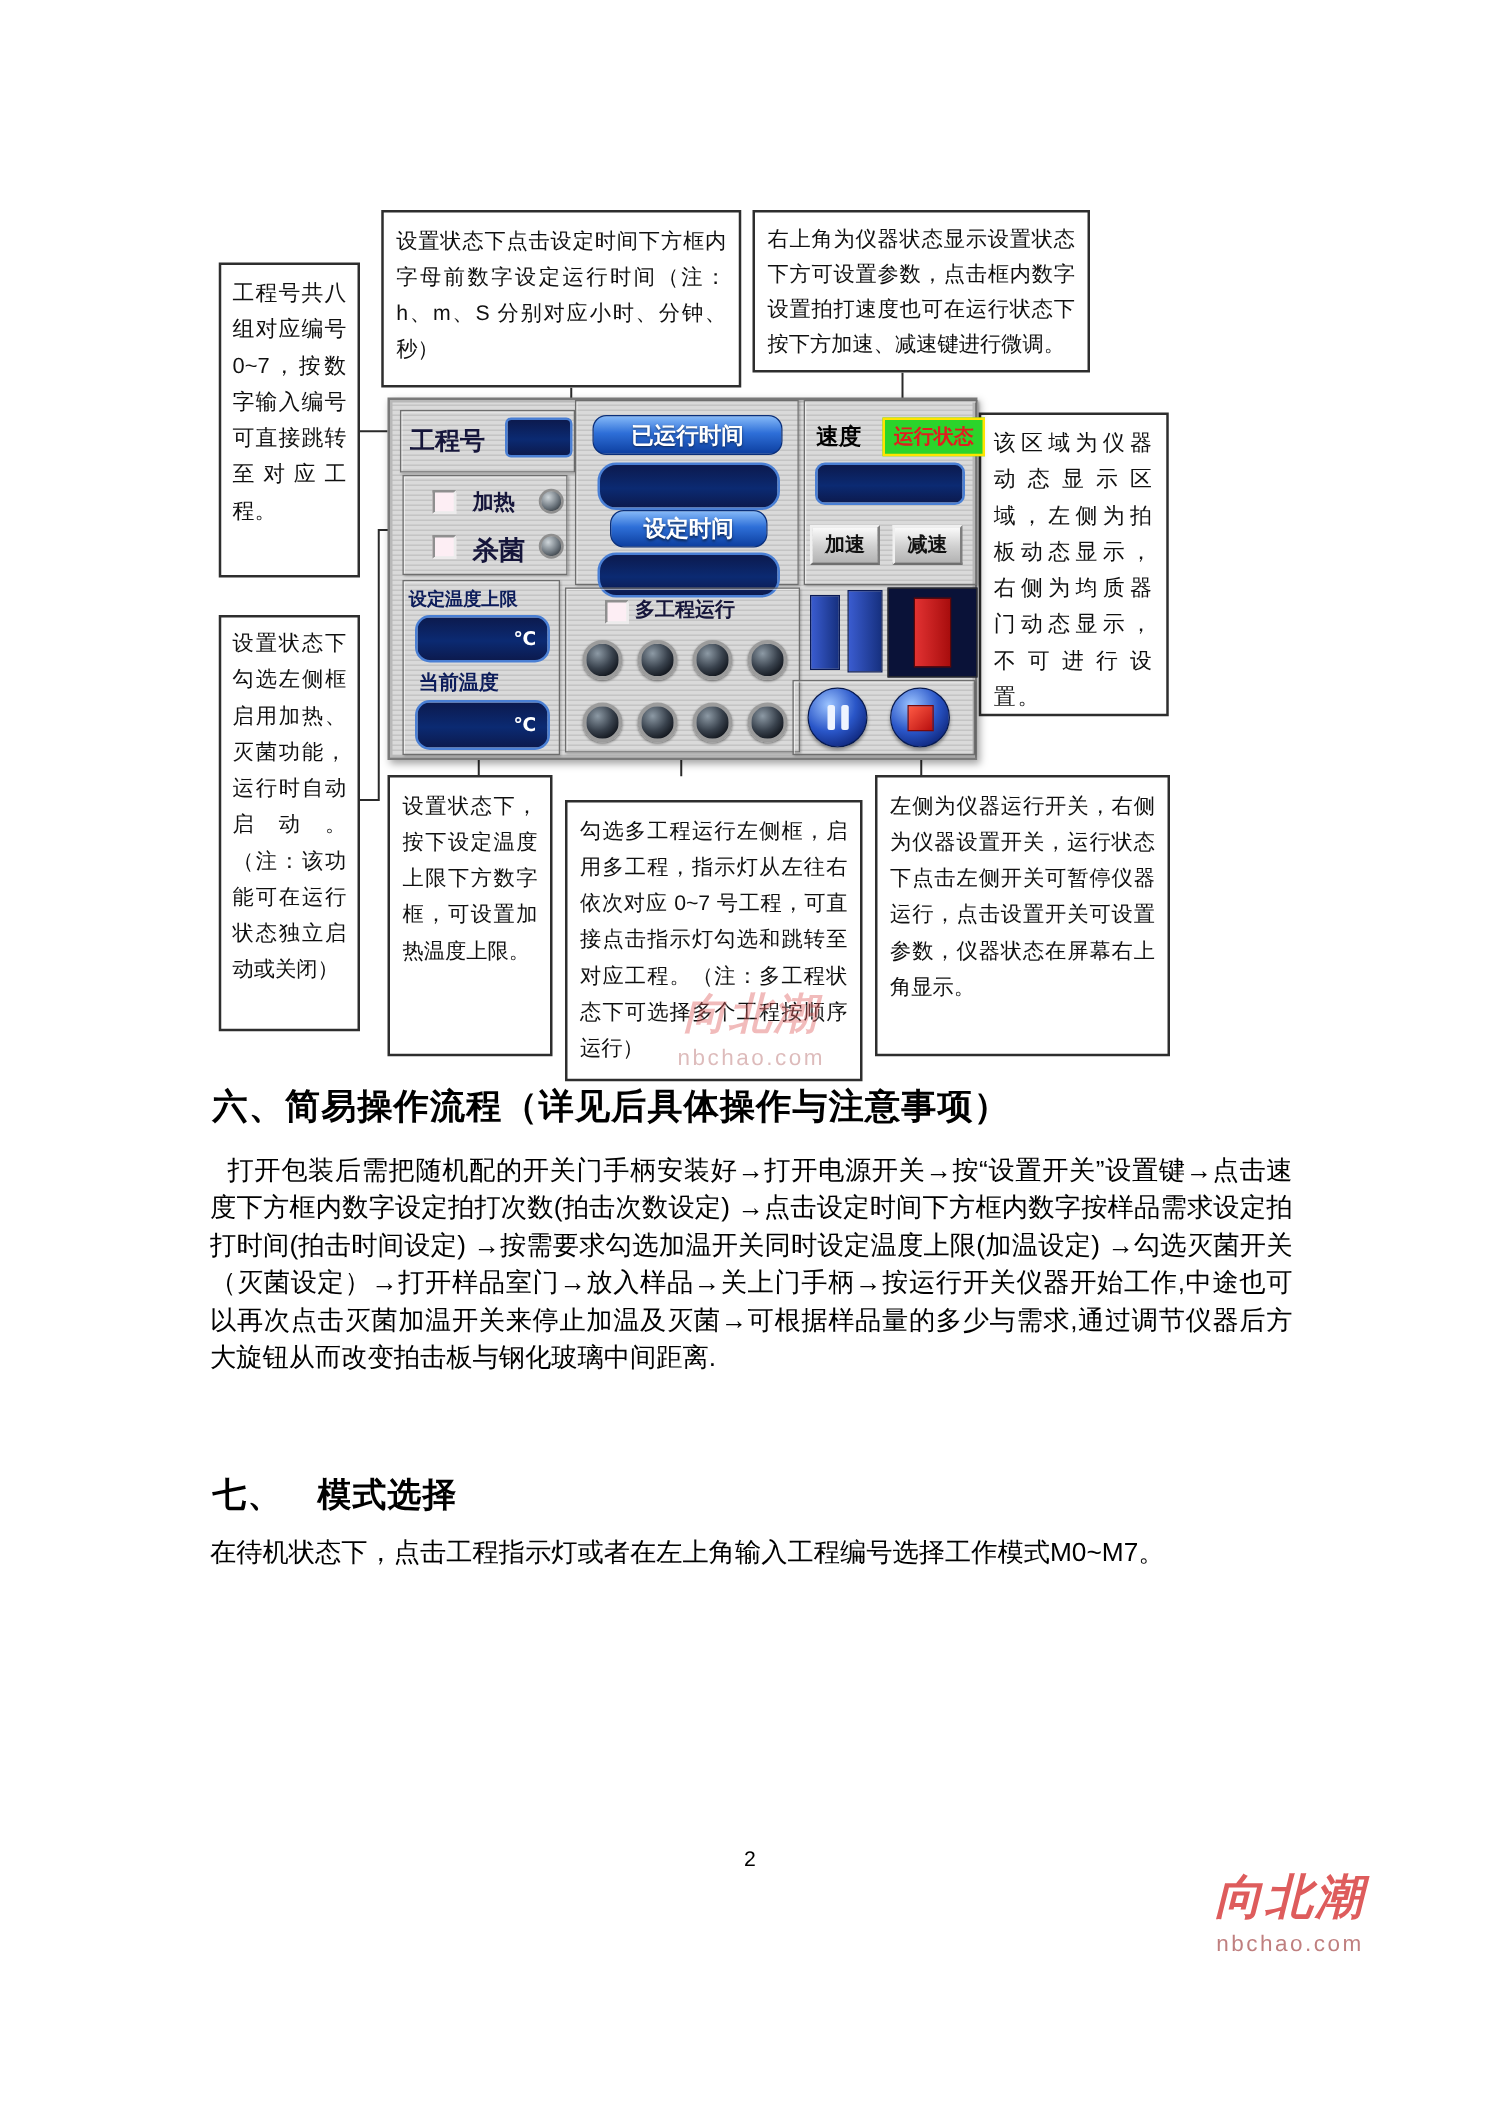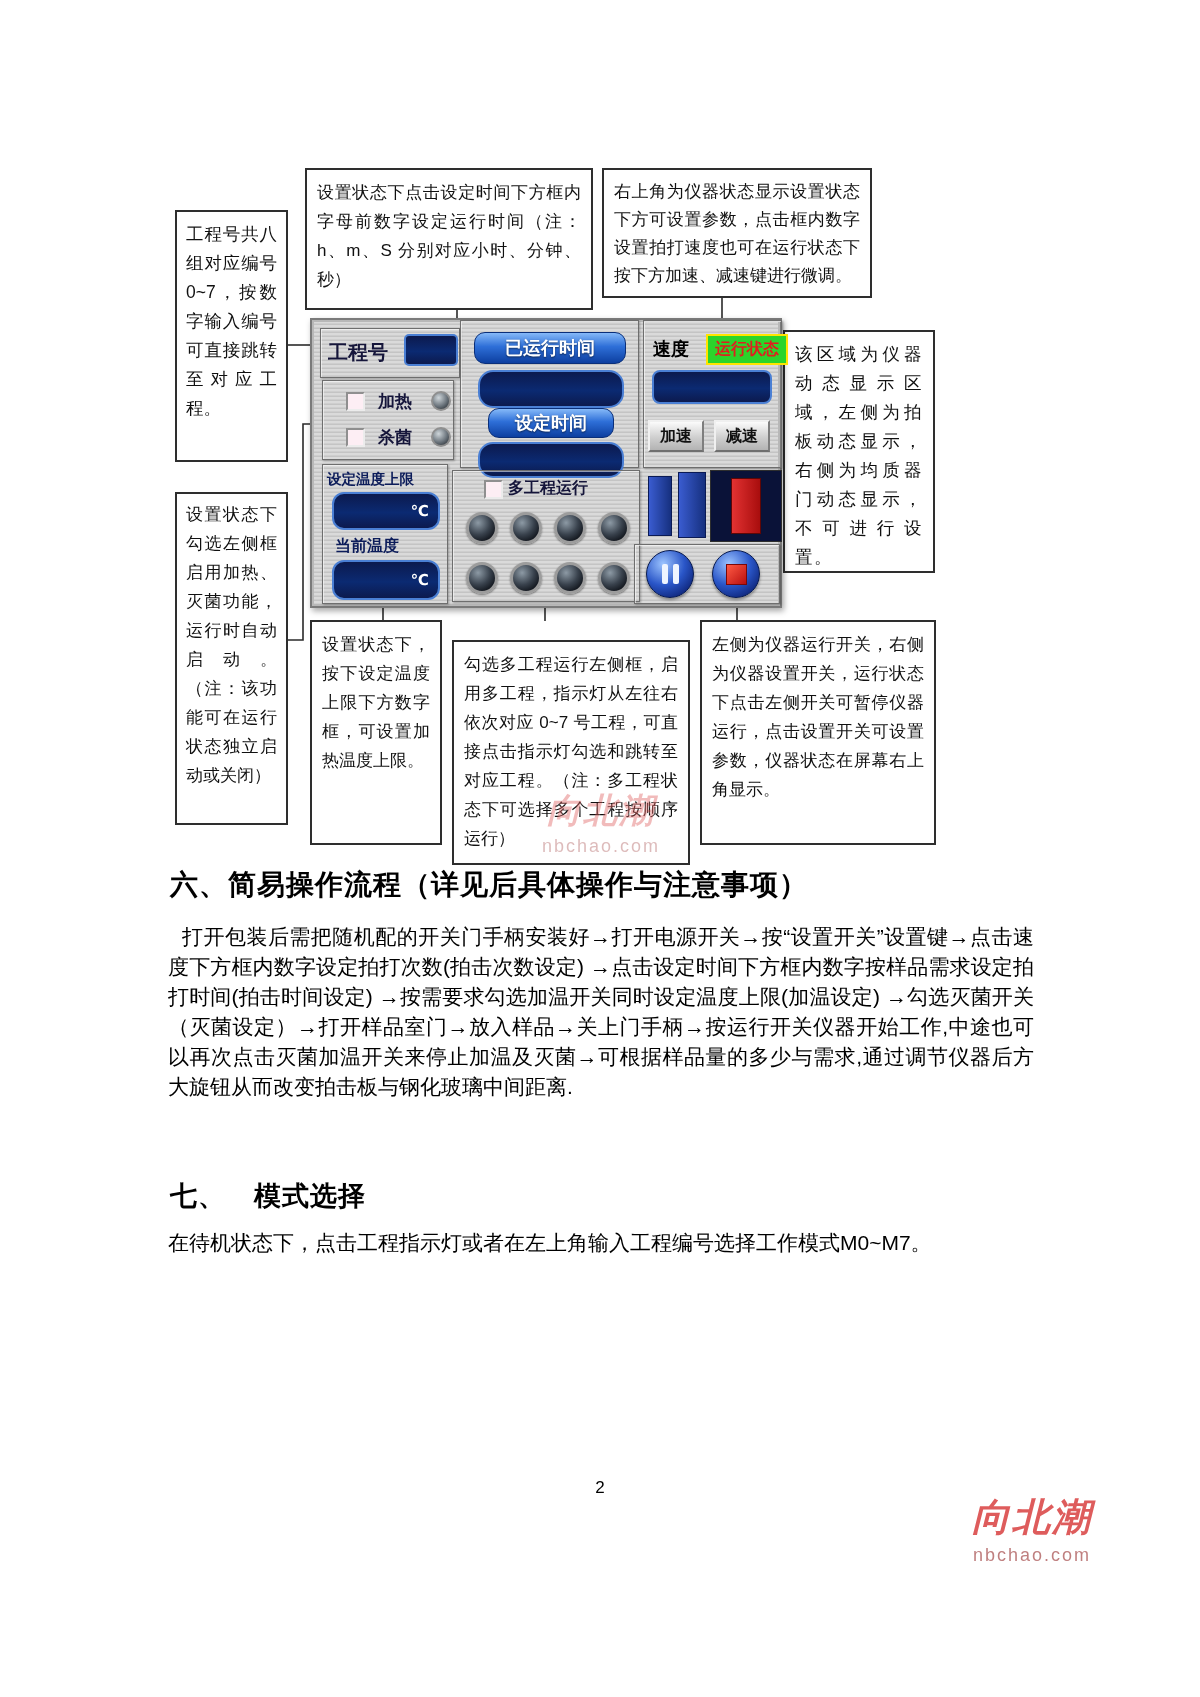--- a/index.html
+++ b/index.html
@@ -40,21 +40,21 @@
   #multi-panel{left:140px;top:150px;width:188px;height:132px;}
   #btns-panel{left:322px;top:224px;width:146px;height:60px;}
 
   .metal-label{position:absolute;font-weight:bold;color:#15153a;}
   #pn-label{left:16px;top:19px;font-size:20px;}
   #speed-label{left:341px;top:17px;font-size:18px;color:#000;}
   #tl-label{left:15px;top:150px;font-size:14.5px;color:#0c1c5a;}
   #ct-label{left:23px;top:216px;font-size:16px;color:#0c1c5a;}
   #multi-label{left:196px;top:158px;font-size:16px;}
   #heat-label{left:66px;top:70px;font-size:17px;}
-  #ster-label{left:66px;top:106px;font-size:17px;}
+  #ster-label{left:66px;top:106px;font-size:21px;}
 
   .btn-blue{position:absolute;display:flex;align-items:center;justify-content:center;
             background:linear-gradient(180deg,#85b9f8 0%,#2e6fd8 45%,#0d3fa0 100%);
             border:1px solid #0a2f7a;border-radius:11px;color:#fff;font-weight:bold;
             text-shadow:0 1px 2px rgba(0,0,0,.55);}
   #btn-elapsed{left:162px;top:12px;width:150px;height:30px;font-size:18px;}
   #btn-settime{left:176px;top:88px;width:124px;height:28px;font-size:18px;}
 
   .display{position:absolute;background:linear-gradient(180deg,#0c1a4e 0%,#0b2a72 55%,#0c1a4e 100%);
            border:2px solid #4a7fd4;border-radius:15px;}

